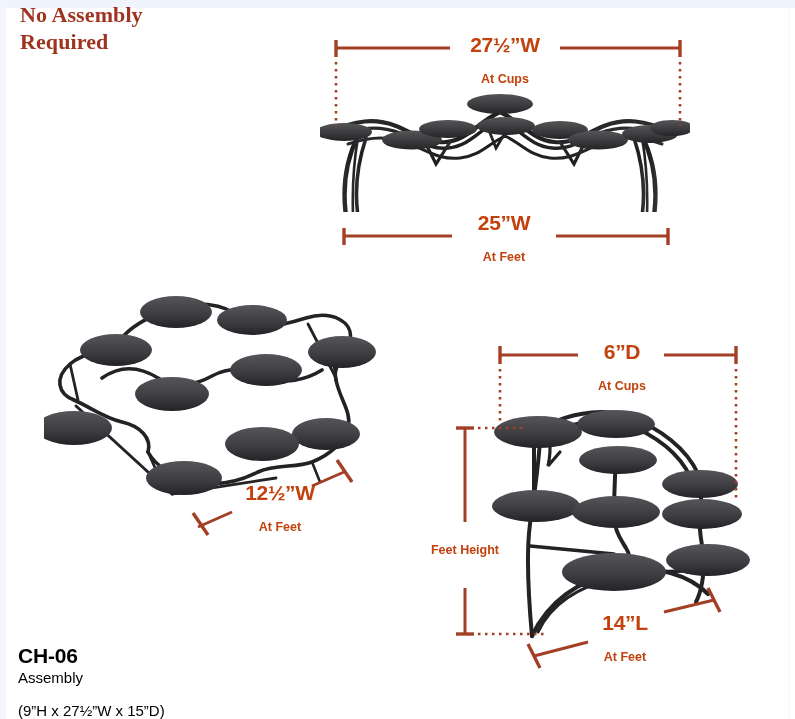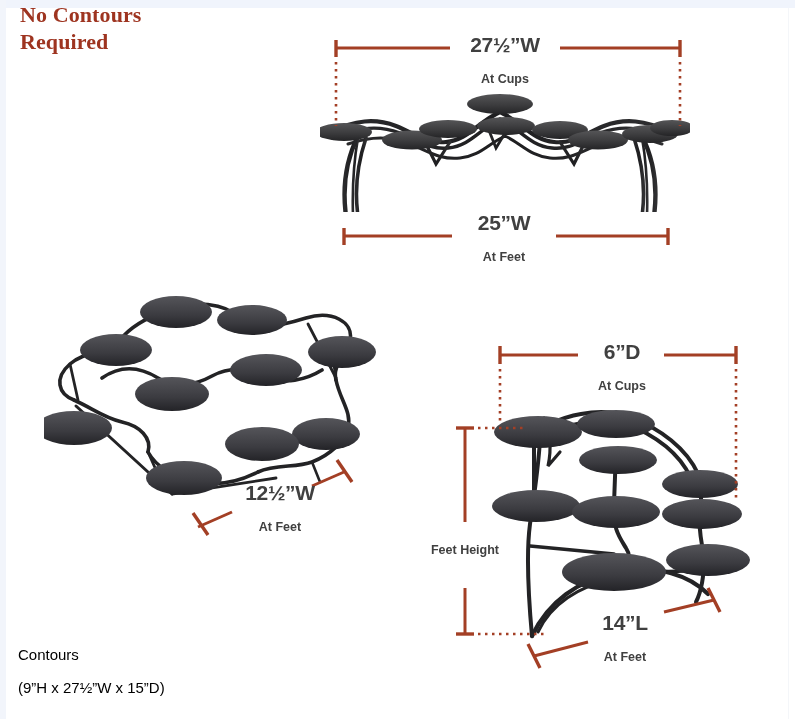--- a/index.html
+++ b/index.html
@@ -69,21 +69,21 @@
   #product-label .pdims {
     font-size: 15px;
     line-height: 1.35;
     margin-top: 13px;
   }
 
   
   .dim-label {
     position: absolute;
     text-align: center;
-    color: #404040;
+    color: #c2410c;
     line-height: 1.05;
     white-space: nowrap;
   }
   .dim-label .val {
     display: block;
     font-size: 21px;
     font-weight: bold;
     letter-spacing: -0.3px;
   }
   .dim-label .sub {
@@ -104,21 +104,21 @@
 </style>
 </head>
 <body>
 
 <div id="sheet">
 
   <div class="band-top"></div>
   <div class="band-left"></div>
   <div class="edge-right"></div>
 
-  <div id="headline" style="white-space: pre-line;">No Contours
+  <div id="headline" style="white-space: pre-line;">No Assembly
 Required</div>
 
   <svg class="art" style="left:320px; top:82px;" width="370" height="130" viewBox="0 0 370 130">
     <defs>
       <linearGradient id="cupA" x1="0" y1="0" x2="0" y2="1">
         <stop offset="0%" stop-color="#555557"></stop>
         <stop offset="55%" stop-color="#3c3c3e"></stop>
         <stop offset="100%" stop-color="#242426"></stop>
       </linearGradient>
       <linearGradient id="wireA" x1="0" y1="0" x2="1" y2="0">
@@ -329,17 +329,18 @@
   <div class="dim-label" style="left:400px; top:527px; width:130px;">
     <span class="sub">Feet Height</span>
   </div>
 
   <div class="dim-label" style="left:580px; top:612px; width:90px;">
     <span class="val">14”L</span>
     <span class="sub">At Feet</span>
   </div>
 
   <div id="product-label">
-    <div class="pname">Contours</div>
+    <div class="code">CH-06</div>
+    <div class="pname">Assembly</div>
     <div class="pdims">(9”H x 27½”W x 15”D)</div>
   </div>
 
 </div>
 
 </body></html>

